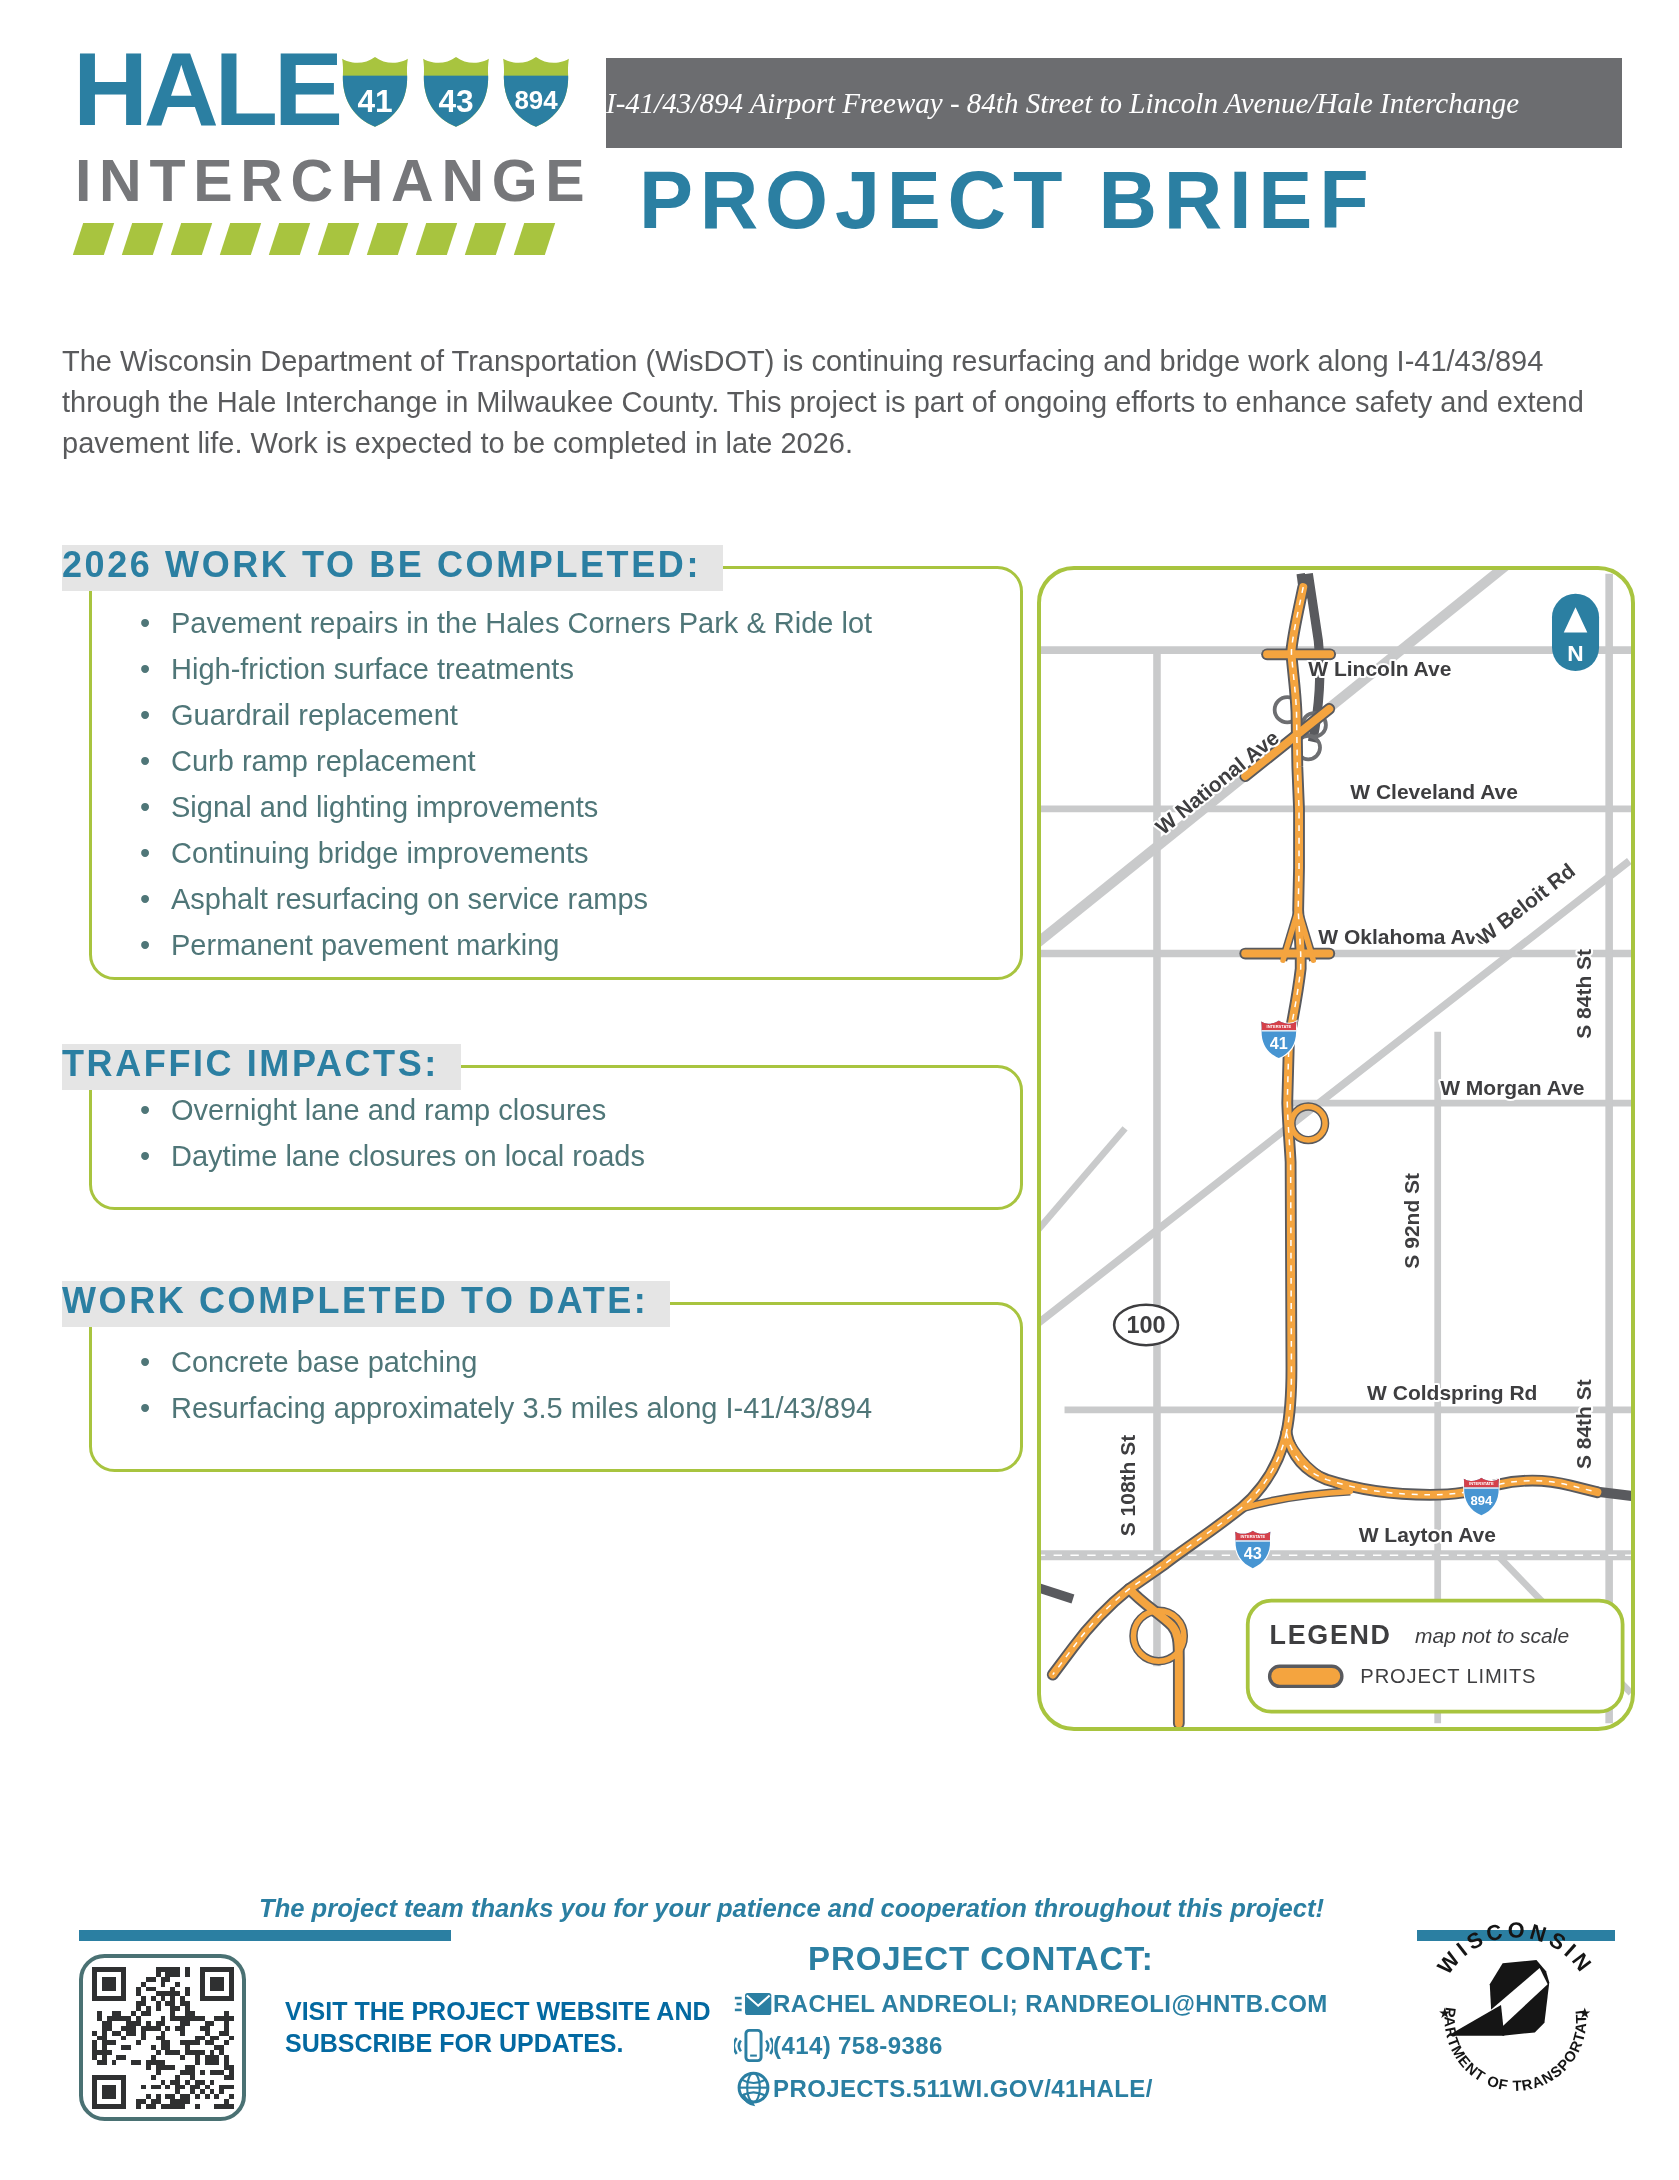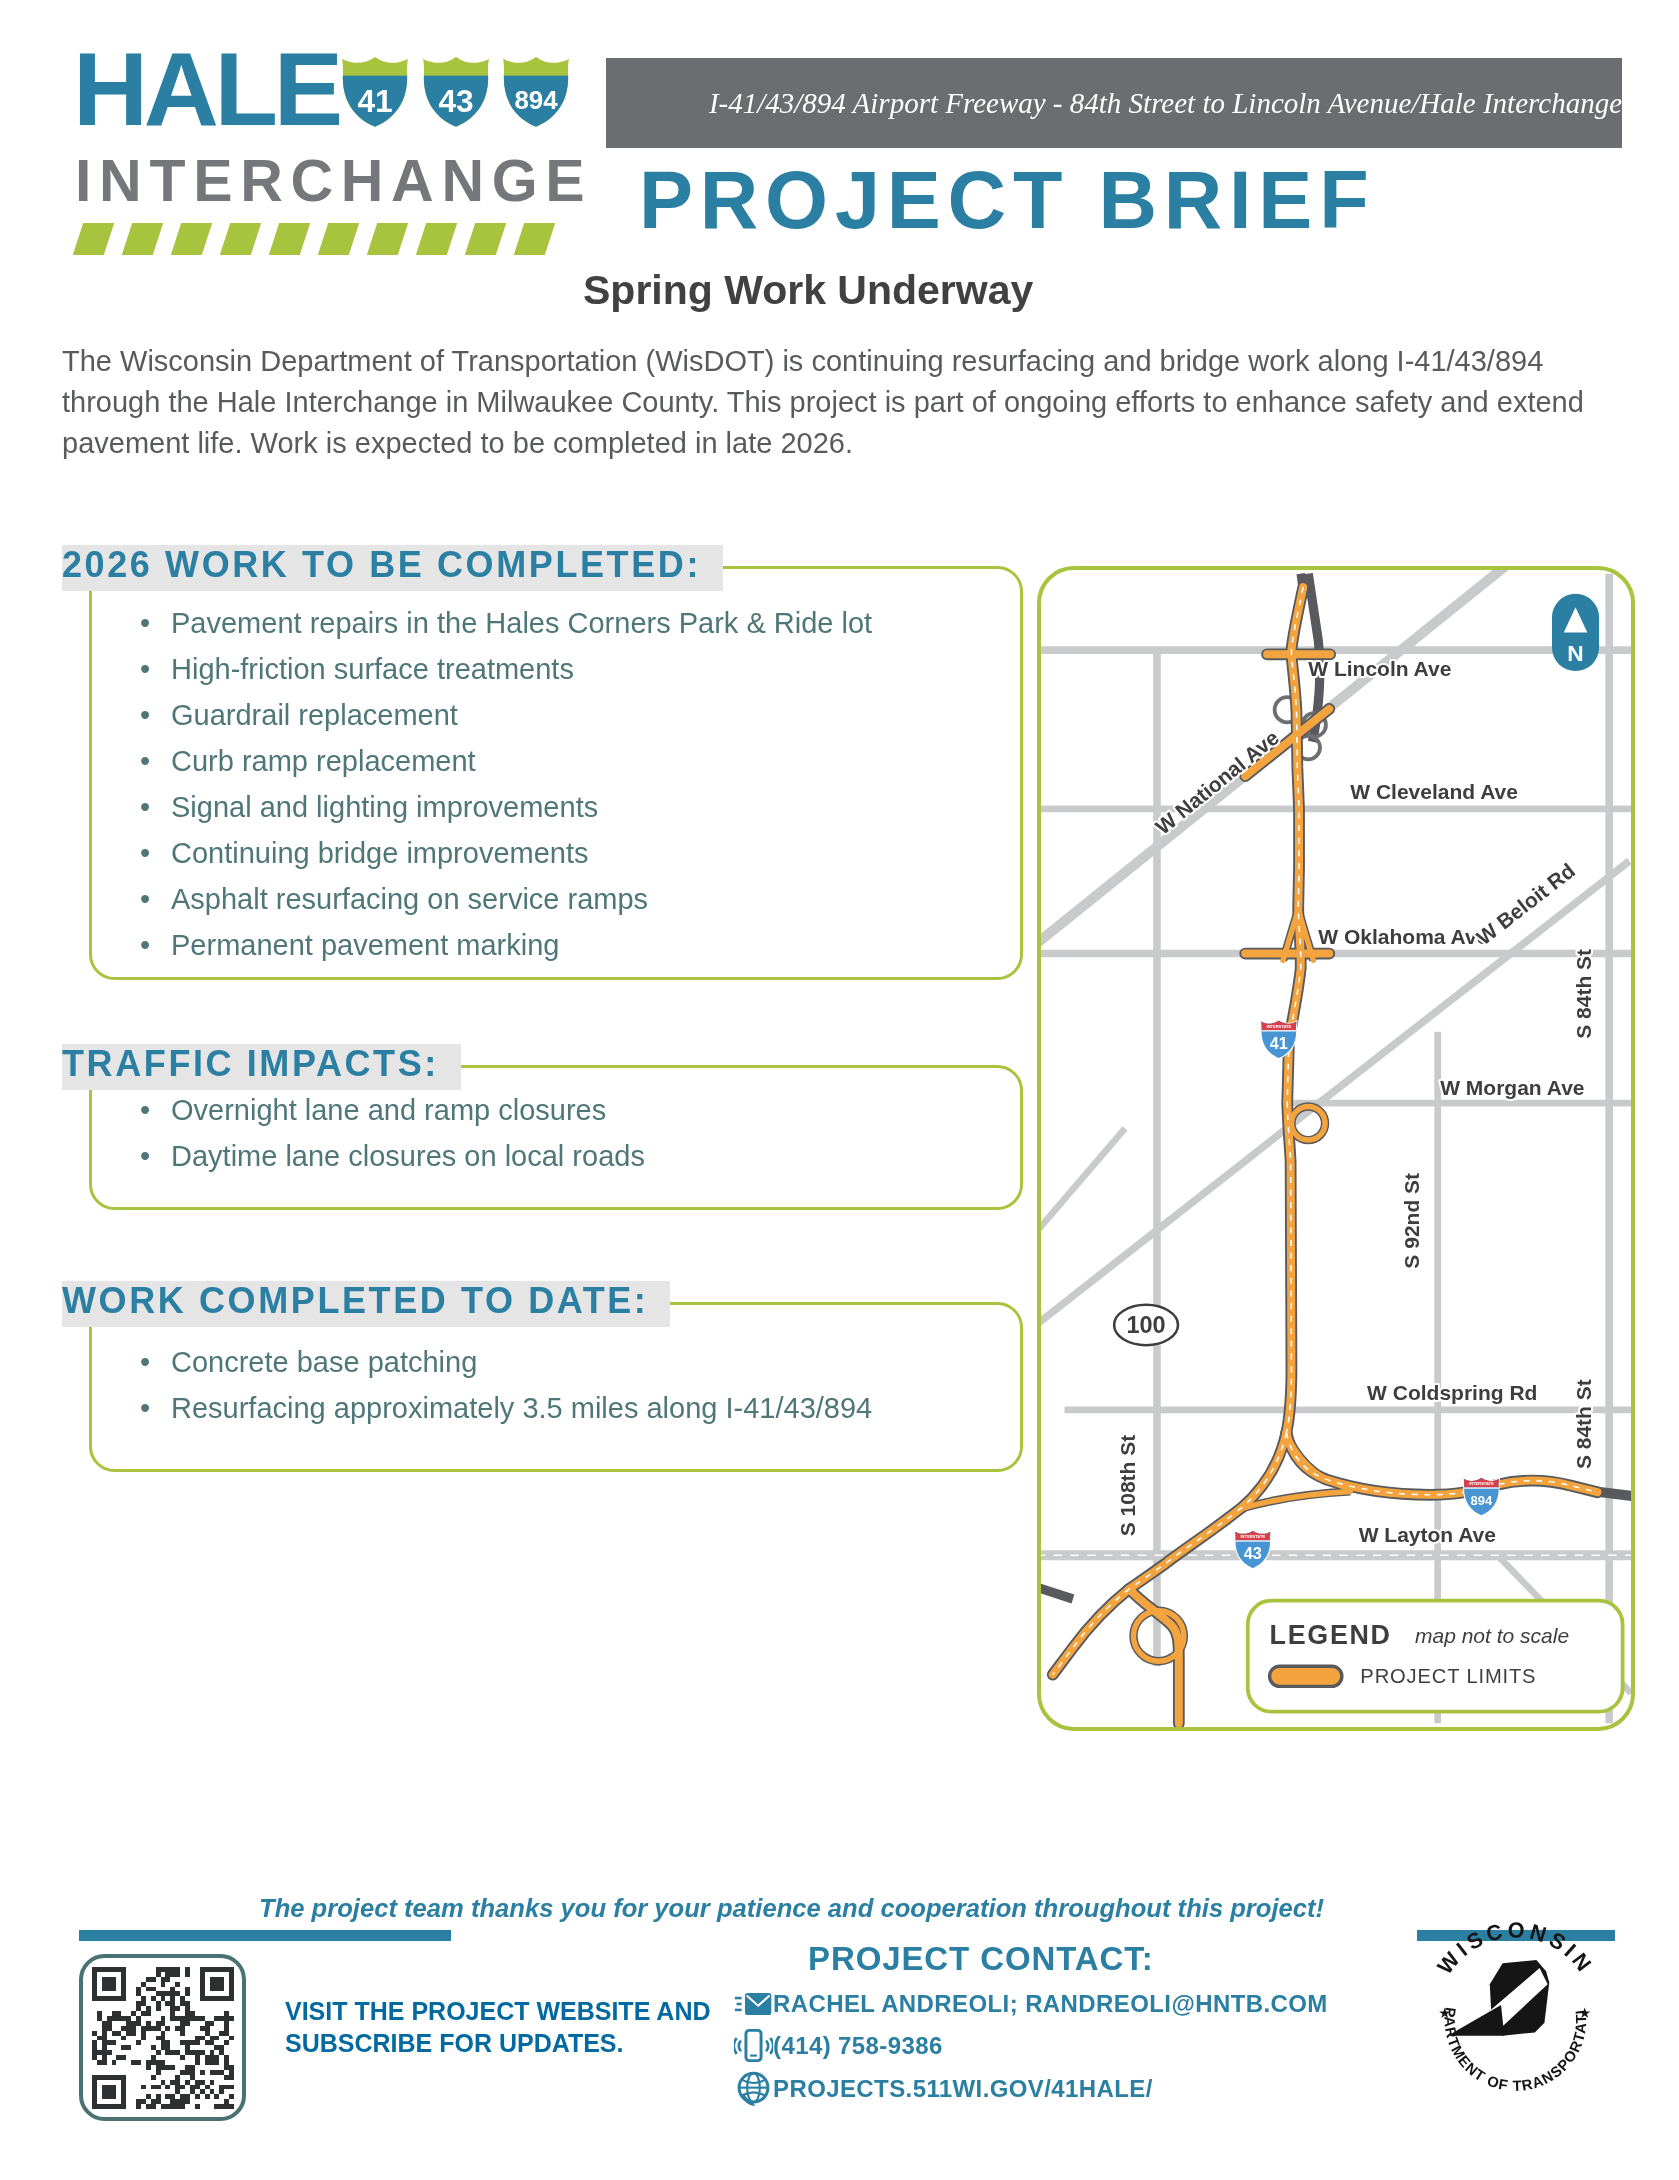--- a/index.html
+++ b/index.html
@@ -7,21 +7,21 @@
         font-family:"Liberation Sans",sans-serif;}
   .abs{position:absolute;}
 
   
   .hale{left:73px;top:37px;font-size:104px;font-weight:bold;color:#2b7fa2;letter-spacing:-4.3px;line-height:1;}
   .interchange{left:75px;top:152px;font-size:59px;font-weight:bold;color:#76777a;letter-spacing:7.7px;line-height:1;}
   .dashrow{left:78px;top:223px;display:flex;gap:18px;}
   .dash{width:31px;height:32px;background:#a8c43f;transform:skewX(-18deg);}
   .logo-shields{left:339px;top:49px;display:flex;gap:8.5px;}
 
-  .banner{left:606px;top:58px;width:1016px;height:90px;background:#6c6d70;display:flex;align-items:center;justify-content:flex-end;}
+  .banner{left:606px;top:58px;width:1016px;height:90px;background:#6c6d70;display:flex;align-items:center;justify-content:flex-start;}
   .banner span{font-family:"Liberation Serif",serif;font-style:italic;font-size:29px;color:#ffffff;white-space:nowrap;}
   .title{left:639px;top:160px;font-size:81px;font-weight:bold;color:#2b7fa2;letter-spacing:6.8px;line-height:1;}
   .subtitle{left:583px;top:267px;font-size:41px;font-weight:bold;color:#414042;letter-spacing:0px;}
   .intro{left:62px;top:341px;width:1578px;font-size:29px;line-height:41px;color:#595a5c;}
 
   
   .greenbox{border:3.4px solid #a8c43f;border-radius:25.6px;background:#fff;box-sizing:border-box;}
   .sec-head{background:#e5e5e5;padding:0 22px 6.8px 0;font-size:36px;font-weight:bold;color:#2b7fa2;letter-spacing:2.6px;z-index:5;line-height:1.1;}
   ul.bul{margin:0;padding:0;list-style:none;}
   ul.bul li{position:relative;padding-left:31px;font-size:29px;color:#4f7678;line-height:46px;white-space:nowrap;}
@@ -96,21 +96,20 @@
       <div class="dash"></div>
     <div class="dash"></div>
       <div class="dash"></div>
   </div>
 
   <div class="abs banner">
     <span>I-41/43/894 Airport Freeway - 84th Street to Lincoln Avenue/Hale Interchange</span>
   </div>
 
   <div class="abs title">PROJECT BRIEF</div>
-  <div class="abs subtitle">Spring Work Underway</div>
 
   <div class="abs intro">The Wisconsin Department of Transportation (WisDOT) is continuing resurfacing and bridge work along I-41/43/894 through the Hale Interchange in Milwaukee County. This project is part of ongoing efforts to enhance safety and extend pavement life. Work is expected to be completed in late 2026.</div>
 
   <div class="abs greenbox" style="left:89px;top:566px;width:934px;height:414px;">
     <ul class="bul" style="margin:31px 0 0 48px;">
       <li>Pavement repairs in the Hales Corners Park &amp; Ride lot</li>
       <li>High-friction surface treatments</li>
       <li>Guardrail replacement</li>
       <li>Curb ramp replacement</li>
       <li>Signal and lighting improvements</li>

